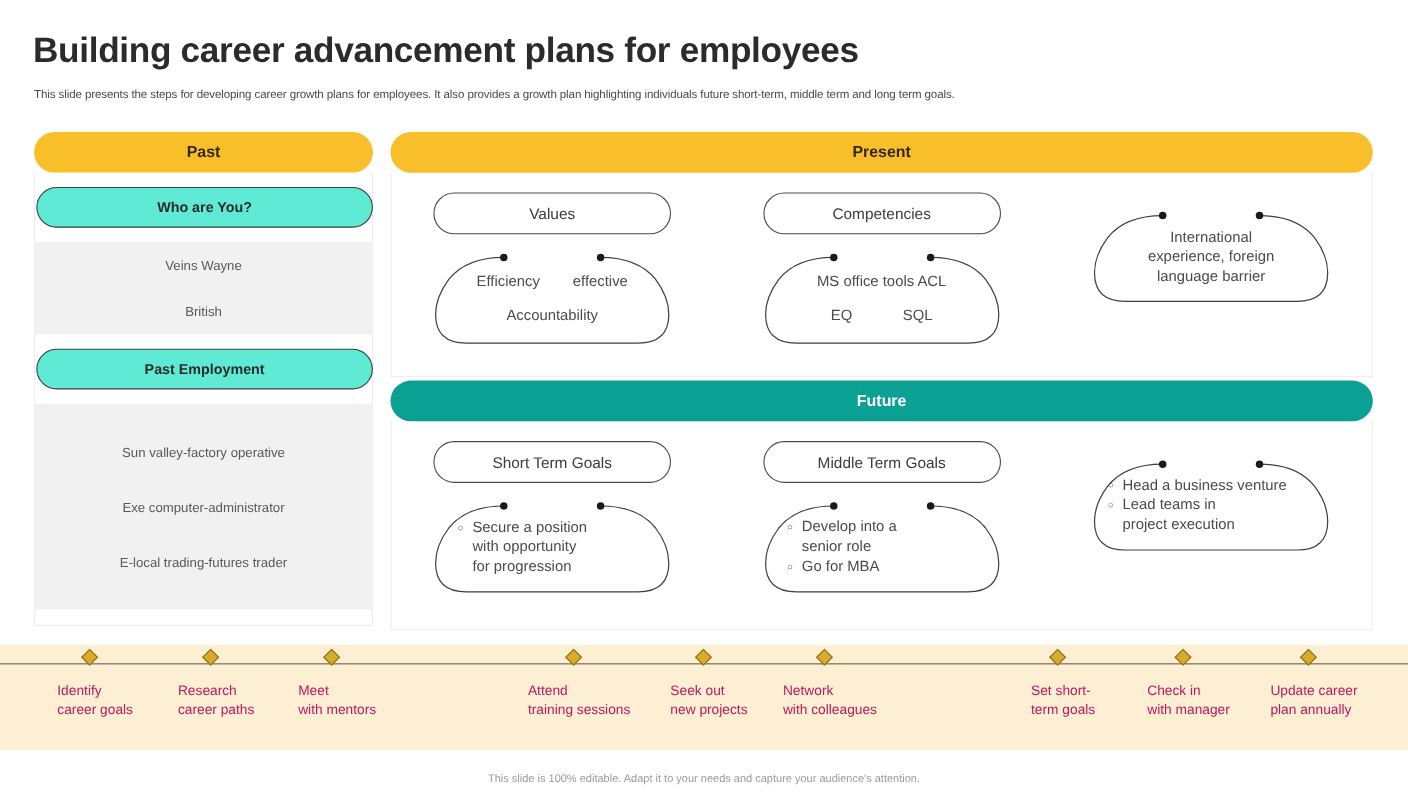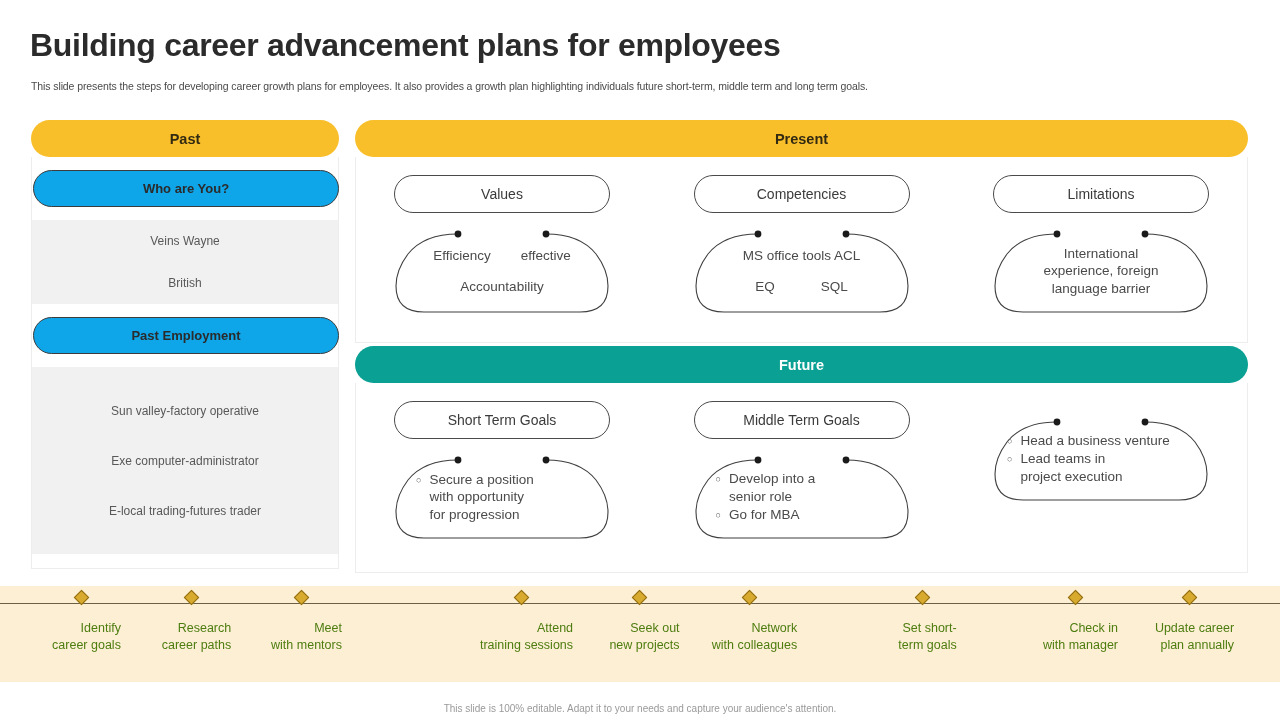--- a/index.html
+++ b/index.html
@@ -64,21 +64,21 @@
   .past-panel {
     background: #ffffff;
     border: 1px solid #ededed;
     border-top: none;
     width: 308px;
     padding: 13px 0 14px 0;
   }
   .outline-pill {
     border: 1.4px solid #3c3c3c;
     border-radius: 999px;
-    background: #0ea5e9;
+    background: #5eead4;
     display: flex;
     align-items: center;
     justify-content: center;
     font-weight: bold;
     font-size: 13px;
     color: #2b2b2b;
     height: 37px;
   }
   .past-subpill { margin: 0 1px 0 1px; width: 306px; }
   .gray-box {
@@ -204,22 +204,22 @@
   .diamond {
     width: 11px;
     height: 11px;
     background: #d8ab2e;
     border: 1px solid #8f6c12;
     transform: rotate(45deg);
   }
   .tl-label {
     margin-top: 17px;
     font-size: 12.5px;
-    color: #4d7c0f;
-    text-align: right;
+    color: #be185d;
+    text-align: left;
     line-height: 1.38;
     white-space: pre-line;
     margin-left: 11px;
   }
 
   
   .footer-note {
     position: absolute;
     left: 0;
     top: 703px;
@@ -289,21 +289,20 @@
           <div class="bubble-line">MS office tools ACL</div>
           <div class="kv-row wide" style="margin-top:13px;">
             <span>EQ</span>
             <span>SQL</span>
           </div>
         </div>
       </div>
     </div>
 
     <div class="cardcol">
-      <div class="card-title">Limitations</div>
       <div class="bubble">
         <svg viewBox="0 0 216 86" preserveAspectRatio="none">
           <path d="M 64 6 Q 30 6 14 26 Q 2 42 2 58 Q 2 84 30 84 L 186 84 Q 214 84 214 58 Q 214 42 202 26 Q 186 6 152 6" fill="none" stroke="#3f3f3f" stroke-width="1.1" vector-effect="non-scaling-stroke"></path>
           <circle cx="64" cy="6" r="3.4" fill="#1a1a1a"></circle>
           <circle cx="152" cy="6" r="3.4" fill="#1a1a1a"></circle>
         </svg>
         <div class="bubble-content">
           <div class="bubble-line">International</div>
           <div class="bubble-line">experience, foreign</div>
           <div class="bubble-line">language  barrier</div>
@@ -399,21 +398,21 @@
         <div class="tl-label">Attend<br>training sessions</div>
       </div>
       <div class="tl-item" style="left: 639px;">
         <div class="diamond"></div>
         <div class="tl-label">Seek out<br>new projects</div>
       </div>
       <div class="tl-item" style="left: 749px;">
         <div class="diamond"></div>
         <div class="tl-label">Network<br>with colleagues</div>
       </div>
-      <div class="tl-item" style="left: 922px;">
+      <div class="tl-item" style="left: 961px;">
         <div class="diamond"></div>
         <div class="tl-label">Set short-<br>term goals</div>
       </div>
       <div class="tl-item" style="left: 1075px;">
         <div class="diamond"></div>
         <div class="tl-label">Check in<br>with manager</div>
       </div>
       <div class="tl-item" style="left: 1189px;">
         <div class="diamond"></div>
         <div class="tl-label">Update career<br>plan annually</div>

